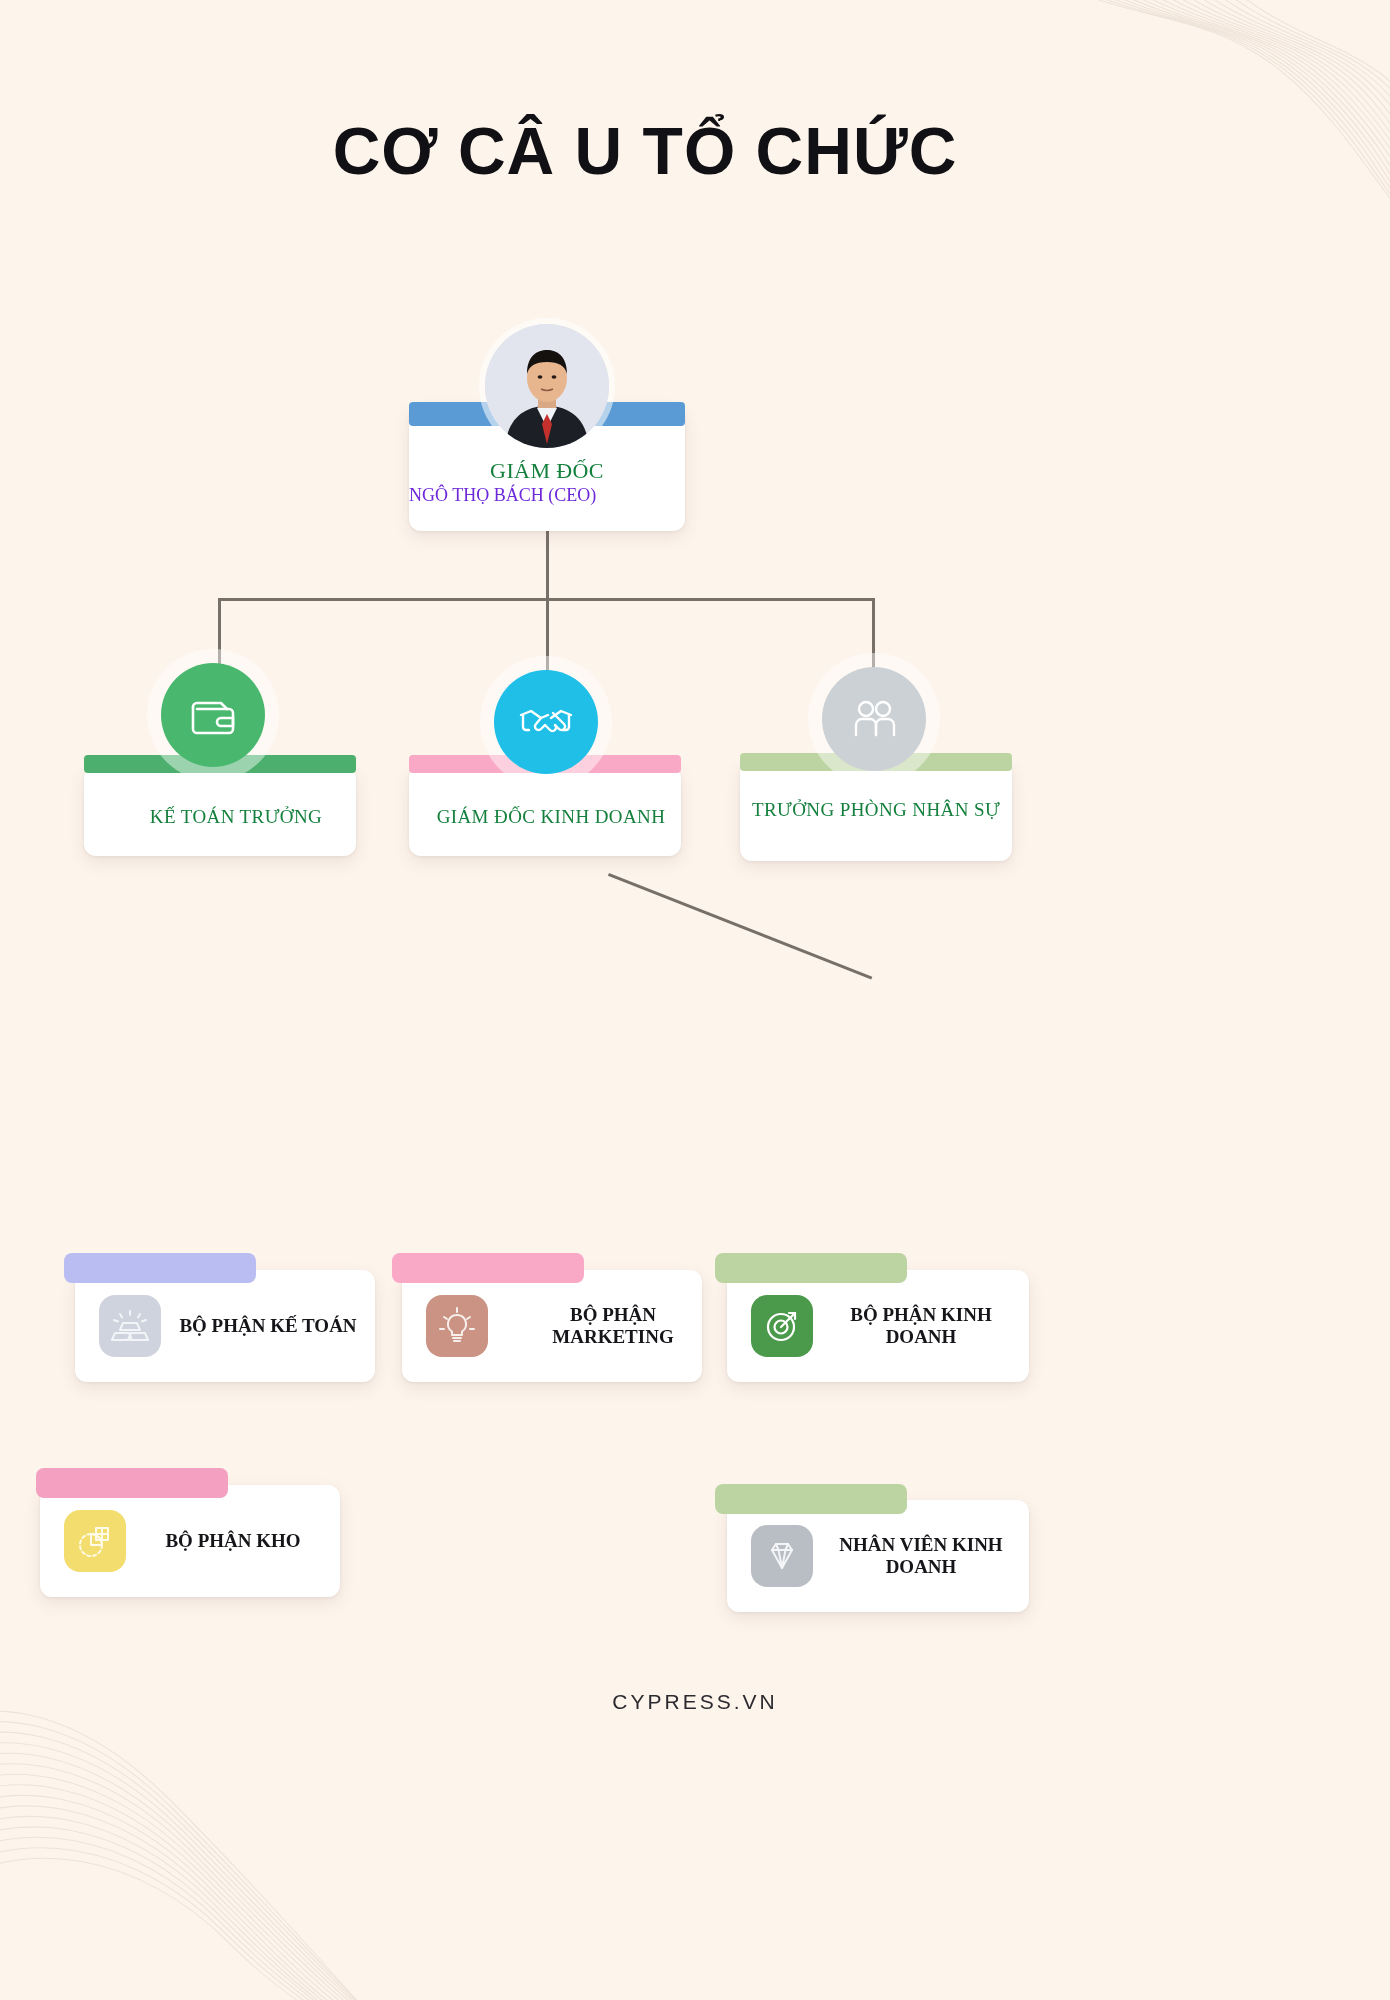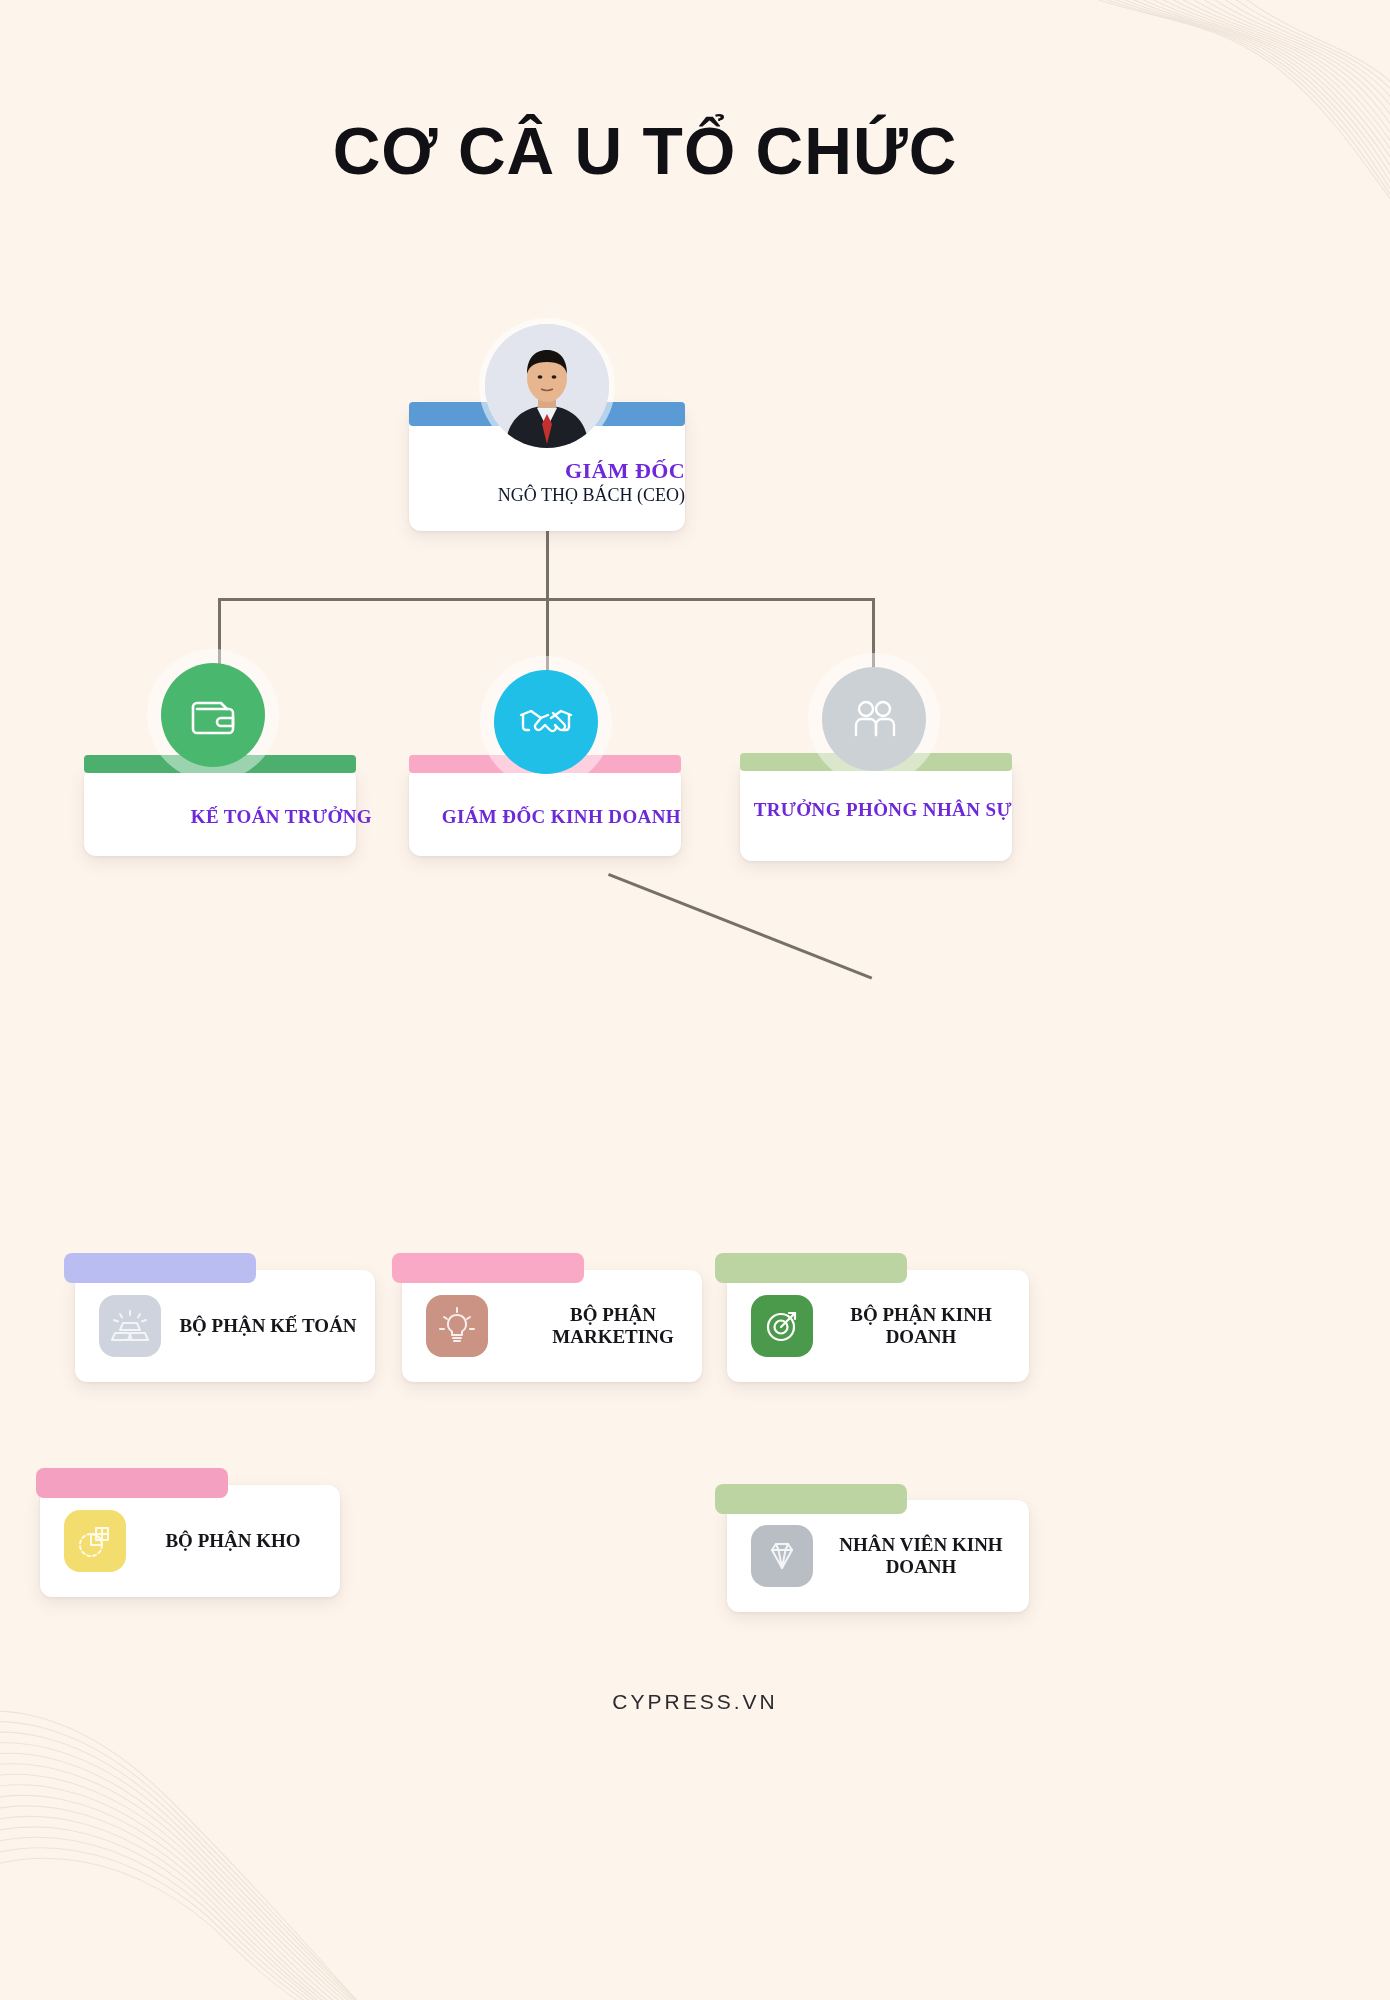--- a/index.html
+++ b/index.html
@@ -52,44 +52,44 @@
     border-radius: 12px;
     box-shadow: 0 6px 16px rgba(90,70,55,.10), 0 1px 3px rgba(90,70,55,.08);
   }
   .accent {
     position: absolute;
     border-radius: 4px;
     z-index: 2;
   }
   .card-label {
     font-family: "Liberation Serif", serif;
-    font-weight: bold;
-    color: #6d28d9;
-    text-align: right;
+    font-weight: normal;
+    color: #15803d;
+    text-align: center;
     letter-spacing: .4px;
   }
 
   
   #ceo-card { left: 409px; top: 405px; width: 276px; height: 126px; }
   #ceo-accent { left: 409px; top: 402px; width: 276px; height: 24px; background: #5b9bd5; }
   #ceo-avatar {
     position: absolute;
     left: 485px; top: 324px;
     width: 124px; height: 124px;
     border-radius: 50%;
     background: #e3e5ee;
     overflow: hidden;
     z-index: 3;
     box-shadow: 0 0 0 6px rgba(255,255,255,.55);
   }
   #ceo-title { position: absolute; left: 409px; top: 458px; width: 276px; font-size: 22px; }
   #ceo-sub {
     position: absolute; left: 409px; top: 485px; width: 276px;
     font-family: "Liberation Serif", serif; font-size: 18px;
-    font-weight: normal; color: #0f172a; text-align: right;
+    font-weight: normal; color: #6d28d9; text-align: left;
   }
 
   
   .l2-card { width: 272px; height: 90px; }
   .l2-accent { width: 272px; height: 18px; }
   .l2-circle {
     position: absolute; width: 104px; height: 104px; border-radius: 50%;
     z-index: 3; display: flex; align-items: center; justify-content: center;
     box-shadow: 0 0 0 14px rgba(255,255,255,.45);
   }

